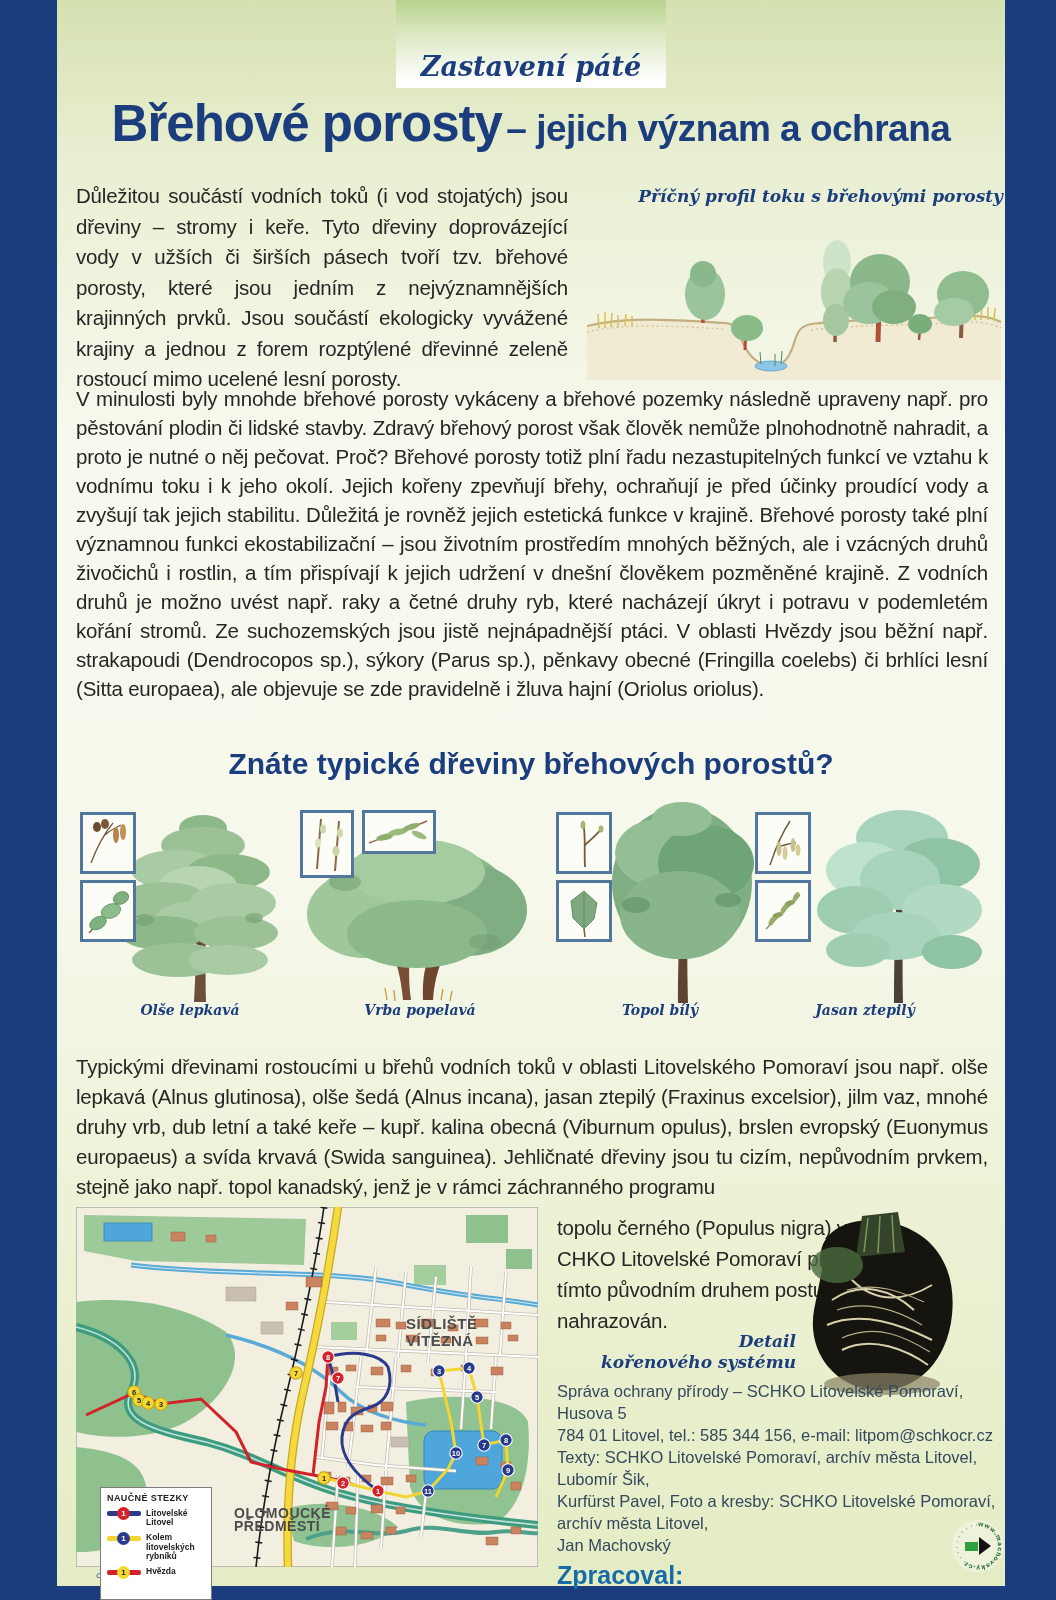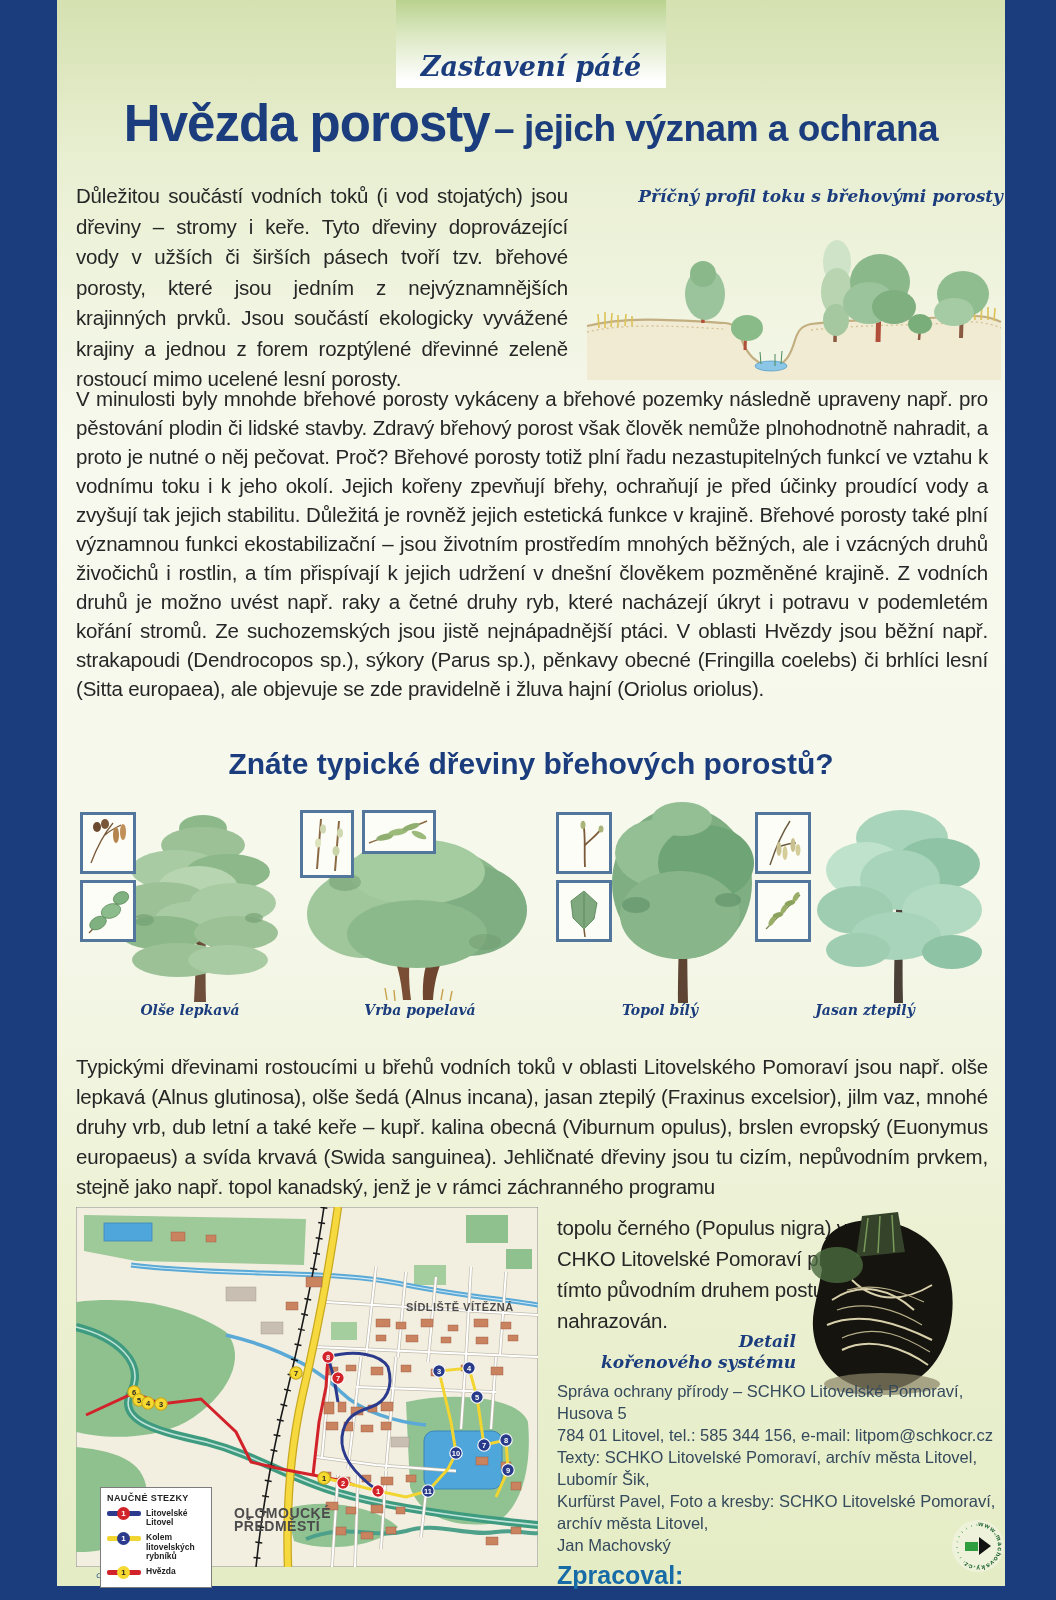--- a/index.html
+++ b/index.html
@@ -32,26 +32,26 @@
   
   #section-heading{left:57px;top:747px;width:948px;text-align:center;color:#1b3d7d;
     font-size:30px;font-weight:bold;}
   
   .tree-label{top:1002px;text-align:center;font-size:14px;}
   
   .detail-box{position:absolute;background:#fdfdf7;border:3px solid #53779c;box-sizing:border-box;}
   
   #map-wrap{left:76px;top:1207px;width:462px;height:360px;}
   #map-wrap .map-label{position:absolute;color:#4c4c4c;font-weight:bold;letter-spacing:0.5px;}
-  #lbl-sidliste{left:330px;top:94px;font-size:11px;}
+  #lbl-sidliste{left:330px;top:108px;font-size:15px;}
   #lbl-predmesti{left:158px;top:300px;font-size:14px;line-height:13px;}
   #lbl-pond{left:348px;top:238px;width:78px;text-align:center;font-size:7.5px;font-style:italic;
     color:#1c4c86;font-weight:normal;line-height:9px;}
   #legend{position:absolute;left:24px;top:280px;width:112px;background:#ffffff;
-    border:1.5px solid #7c7c7c;padding:5px 6px 4px 6px;box-sizing:border-box;}
+    border:1.5px solid #7c7c7c;padding:5px 6px 16px 6px;box-sizing:border-box;}
   #legend .lg-title{font-size:9px;font-weight:bold;color:#222;letter-spacing:0.4px;margin-bottom:4px;}
   .lg-row{display:flex;align-items:flex-start;margin-bottom:4px;}
   .legend-icon{position:relative;width:34px;height:13px;flex:0 0 34px;margin-right:5px;}
   .legend-line{position:absolute;left:0;top:4px;width:34px;height:5px;border-radius:2px;}
   .legend-bullet{position:absolute;left:10px;top:0;width:13px;height:13px;border-radius:50%;
     font-size:8px;font-weight:bold;text-align:center;line-height:13px;}
   .lg-label{font-size:8.5px;font-weight:bold;color:#222;line-height:9.5px;padding-top:1.5px;}
   
   #credits{left:557px;top:1380px;width:446px;}
   .cred-head-green{color:#3aa13f;font-size:25px;font-weight:bold;margin:0 0 3px 0;}
@@ -65,21 +65,21 @@
 
   <div class="abs frame" style="left:0;top:0;width:57px;height:1600px;"></div>
   <div class="abs frame" style="left:1005px;top:0;width:51px;height:1600px;"></div>
   <div class="abs frame" style="left:0;top:1586px;width:1056px;height:14px;"></div>
 
   <div class="abs" id="stop-box">
     <span>Zastavení páté</span>
   </div>
 
   <div class="abs" id="title">
-    <span class="t-main">Hvězda porosty</span>
+    <span class="t-main">Břehové porosty</span>
     <span class="t-sub">– jejich význam a ochrana</span>
   </div>
 
   <div class="abs cap" id="profile-caption">Příčný profil toku s břehovými porosty</div>
 
   <div class="abs para" id="intro">Důležitou součástí vodních toků (i vod stojatých) jsou dřeviny – stromy i keře. Tyto dřeviny doprovázející vody v užších či širších pásech tvoří tzv. břehové porosty, které jsou jedním z nejvýznamnějších krajinných prvků. Jsou součástí ekologicky vyvážené krajiny a jednou z forem rozptýlené dřevinné zeleně rostoucí mimo ucelené lesní porosty.</div>
   <svg class="abs" id="profile-art" style="left:585px;top:208px;" width="418" height="172" viewBox="0 0 418 172">
     <path d="M2,118 C40,108 90,112 140,115 C150,116 152,120 156,130 C162,146 170,156 186,158 C200,159 206,146 210,132 C213,123 216,118 226,116 C280,110 330,112 380,108 C395,107 408,110 416,114 L416,172 L2,172 Z" fill="#efe5ca" opacity="0.65"></path>
     <path d="M2,118 C40,108 90,112 140,115 C150,116 152,120 156,130 C162,146 170,156 186,158 C200,159 206,146 210,132 C213,123 216,118 226,116 C280,110 330,112 380,108 C395,107 408,110 416,114" fill="none" stroke="#c2ae80" stroke-width="2.2"></path>
     <path d="M2,124 C40,115 90,118 138,121 M226,122 C280,116 330,118 380,114 C395,113 406,116 416,120" fill="none" stroke="#d4c194" stroke-width="1.3" stroke-dasharray="2,3"></path>

